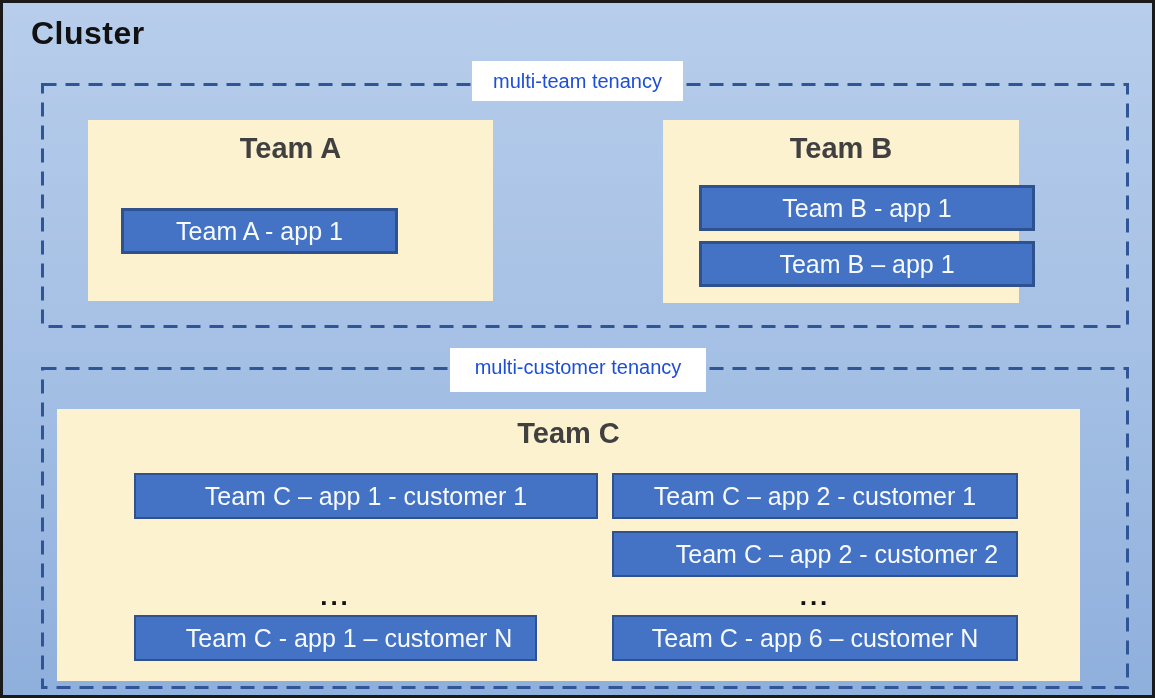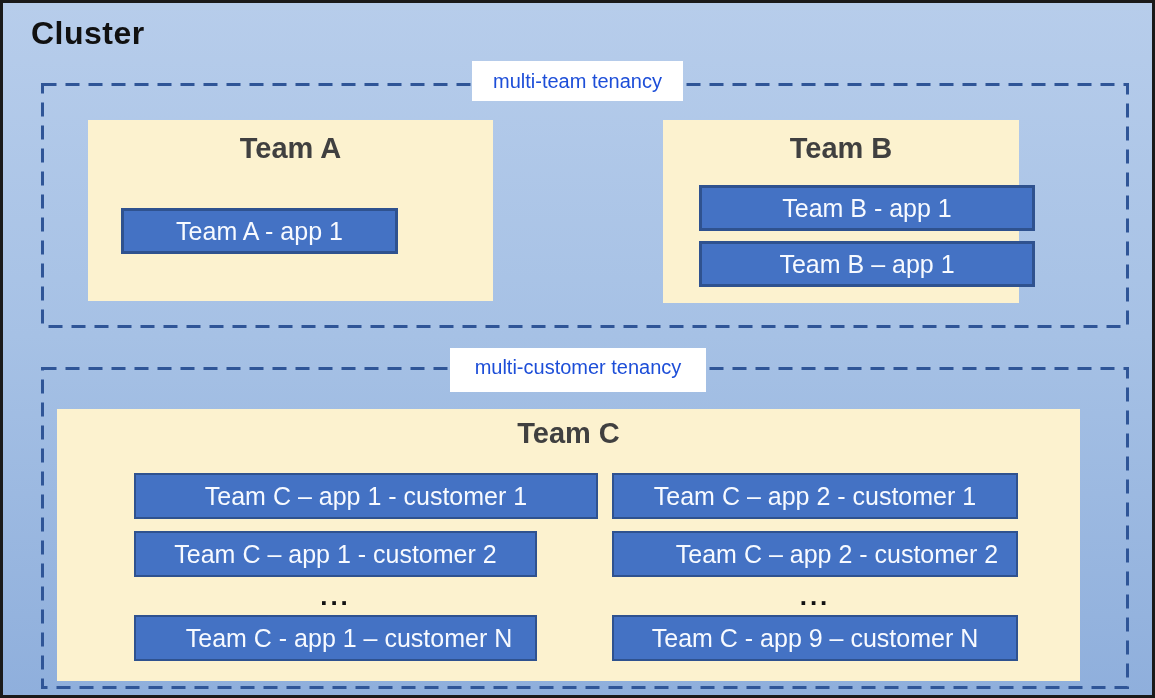--- a/index.html
+++ b/index.html
@@ -85,26 +85,25 @@
       <rect x="1.5" y="1.5" width="1085" height="319" fill="none" stroke="#2f5597" stroke-width="3" stroke-dasharray="14 9"></rect>
     </svg>
   </div>
   <div class="abs section-label" style="left:447px; top:345px; width:256px; height:44px; line-height:38px;">multi-customer tenancy</div>
 
   <div class="abs team-panel" style="left:54px; top:406px; width:1023px; height:272px;">
     <div class="team-title" style="top:8px;">Team C</div>
 
     <div class="c-column" style="left:77px; top:64px; width:403px; height:188px;">
       <div class="app-box thin" style="left:0; top:0; width:464px;">Team C – app 1 - customer 1</div>
-      <div class="app-box thin" style="left:0; top:58px; width:403px;">Team C – app 1 - customer 2</div>
       <div class="ellipsis-row" style="top:106px; height:34px; line-height:34px;">...</div>
       <div class="app-box thin" style="left:0; top:142px; width:403px;padding-left:27px;">Team C - app 1 – customer N</div>
     </div>
 
     <div class="c-column" style="left:555px; top:64px; width:406px; height:188px;">
       <div class="app-box thin" style="left:0; top:0; width:406px;">Team C – app 2 - customer 1</div>
       <div class="app-box thin" style="left:0; top:58px; width:406px;padding-left:44px;">Team C – app 2 - customer 2</div>
       <div class="ellipsis-row" style="top:106px; height:34px; line-height:34px;">...</div>
-      <div class="app-box thin" style="left:0; top:142px; width:406px;">Team C - app 9 – customer N</div>
+      <div class="app-box thin" style="left:0; top:142px; width:406px;">Team C - app 6 – customer N</div>
     </div>
   </div>
 
 </div>
 
 </body></html>

